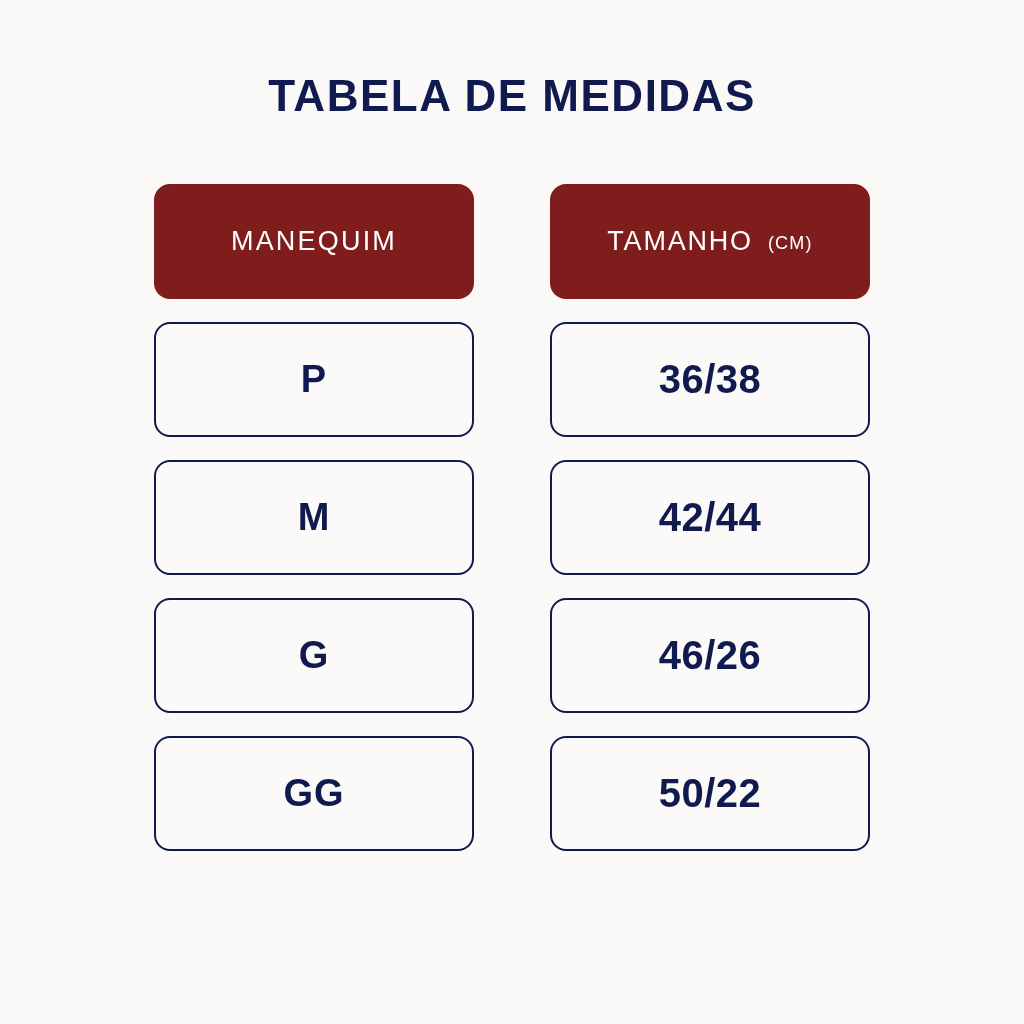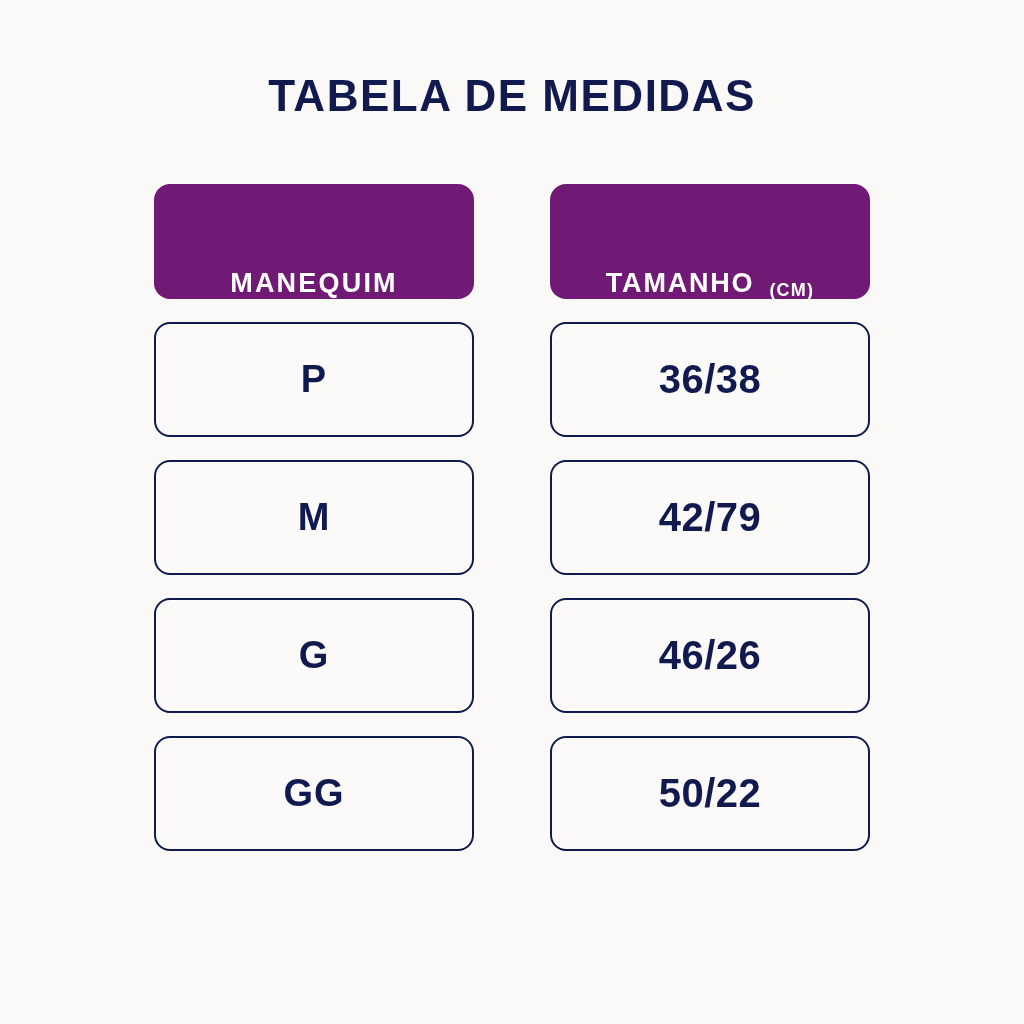--- a/index.html
+++ b/index.html
@@ -47,26 +47,25 @@
   .cell {
     width: 320px;
     height: 115px;
     border-radius: 16px;
     display: flex;
     align-items: center;
     justify-content: center;
     text-align: center;
   }
   .head-row .cell {
-    background: #701a75;
+    background: #7f1d1d;
     color: #ffffff;
     font-size: 27px;
-    font-weight: 700;
+    font-weight: 400;
     letter-spacing: 2.2px;
-    align-items: flex-end;
   }
   .head-row .cell.head-size {
     letter-spacing: 1.8px;
   }
   .unit {
     font-size: 18px;
     letter-spacing: 1.2px;
     margin-left: 15px;
     position: relative;
     top: 2px;
@@ -103,21 +102,21 @@
       </div>
     </div>
 
     <div class="row body-row">
       <div class="cell">P</div>
       <div class="cell value">36/38</div>
     </div>
 
     <div class="row body-row">
       <div class="cell">M</div>
-      <div class="cell value">42/79</div>
+      <div class="cell value">42/44</div>
     </div>
 
     <div class="row body-row">
       <div class="cell">G</div>
       <div class="cell value">46/26</div>
     </div>
 
     <div class="row body-row">
       <div class="cell">GG</div>
       <div class="cell value">50/22</div>

